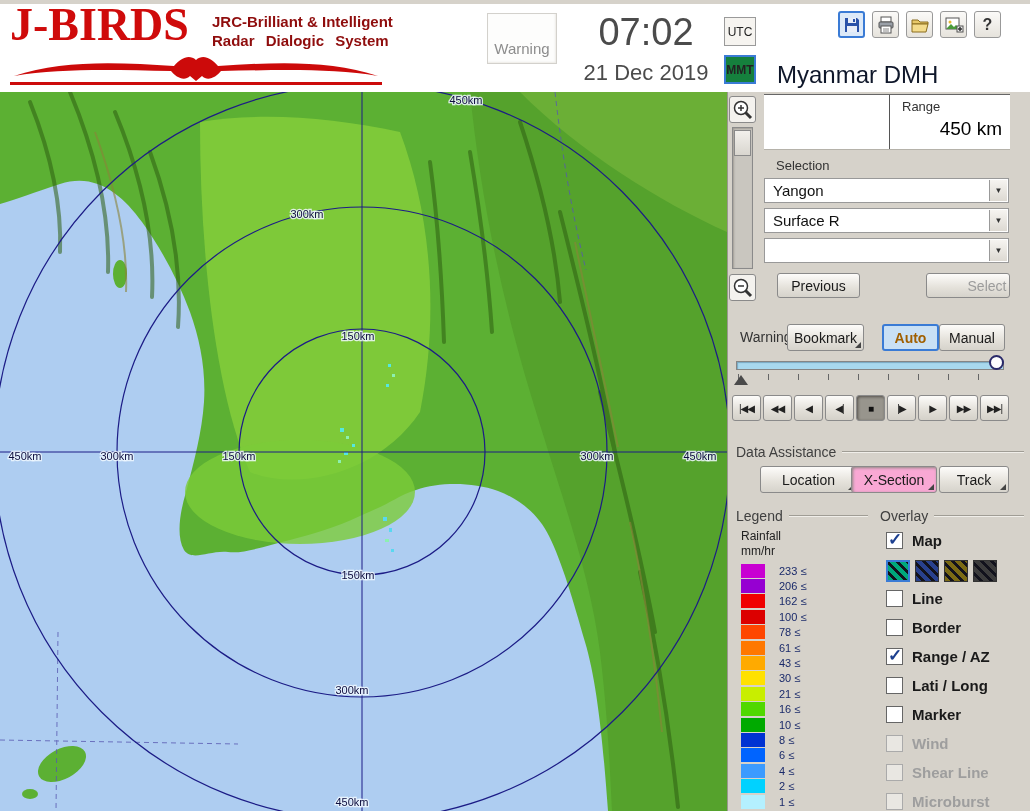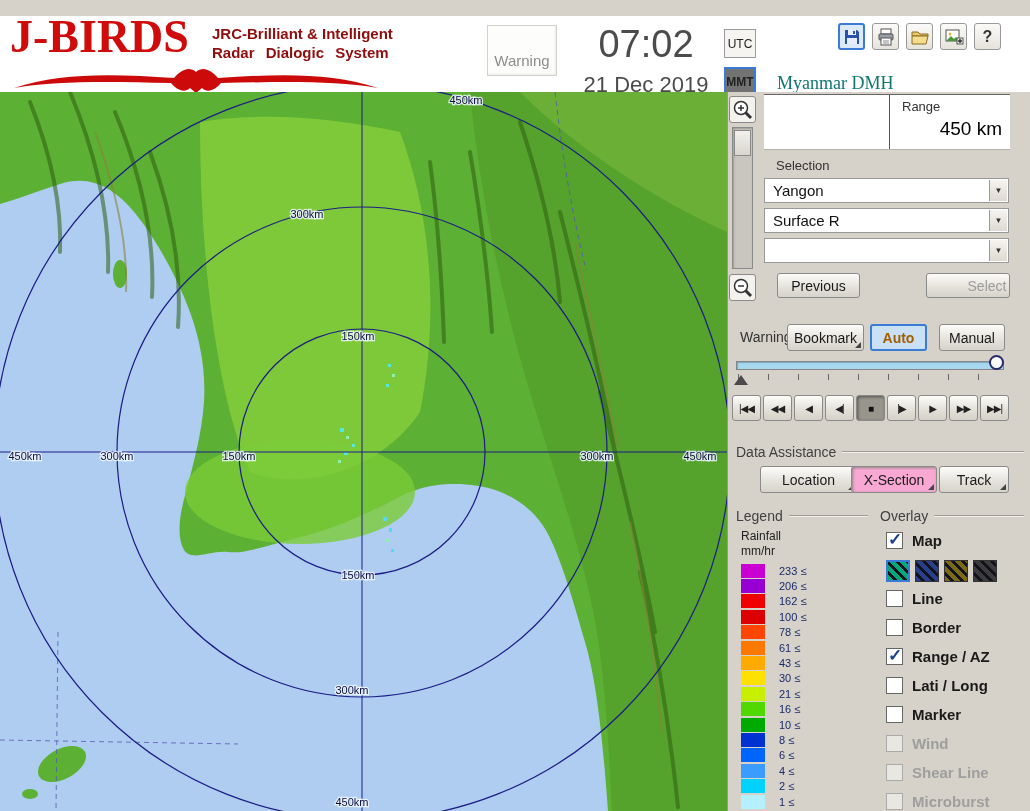--- a/index.html
+++ b/index.html
@@ -1,37 +1,37 @@
 <!DOCTYPE html>
 <html><head>
 <meta charset="utf-8">
 <style>
   html,body{margin:0;padding:0;background:#777;}
   .app{position:relative;width:1030px;height:811px;background:#d6d2ca;overflow:hidden;
        font-family:"Liberation Sans",sans-serif;-webkit-font-smoothing:antialiased;}
   
-  .header{position:absolute;left:0;top:16px;width:1030px;height:92px;background:#fff;border-bottom:2px solid #8b5cf6;box-sizing:border-box;}
+  .header{position:absolute;left:0;top:4px;width:1030px;height:92px;background:#fff;border-bottom:2px solid #8b5cf6;box-sizing:border-box;}
   .logo-title{position:absolute;left:10px;top:-6px;font-family:"Liberation Serif",serif;font-weight:bold;font-size:46px;color:#cf0b0b;}
   .tagline{position:absolute;left:212px;top:8px;color:#8f0d0d;font-weight:bold;font-size:15px;line-height:19px;}
   .tagline .t2{word-spacing:7px;}
   .eagle{position:absolute;left:6px;top:46px;}
   .warning{position:absolute;left:487px;top:9px;width:70px;height:51px;background:#fdfdfc;border:1px solid #d3d1cc;
            box-shadow:inset -1px -1px 2px #eceae6;color:#8d8d8d;font-size:15px;display:flex;align-items:flex-end;justify-content:center;padding-bottom:6px;box-sizing:border-box;}
   .time{position:absolute;left:566px;top:0;width:160px;height:54px;font-size:38px;line-height:56px;color:#4b4b4b;text-align:center;}
   .date{position:absolute;left:556px;top:56px;width:180px;font-size:22px;color:#4b4b4b;text-align:center;}
   .tzbtn{position:absolute;left:724px;width:32px;height:29px;box-sizing:border-box;background:#f6f4f0;border:1px solid #9a9a9a;
          font-size:12px;color:#222;display:flex;align-items:center;justify-content:center;cursor:pointer;}
   .tz-utc{top:13px;}
-  .tz-mmt{top:51px;background:#737373;border:2px solid #3a7bd5;font-weight:bold;}
+  .tz-mmt{top:51px;background:#15803d;border:2px solid #3a7bd5;font-weight:bold;}
   .toolbar{position:absolute;left:838px;top:7px;display:flex;gap:7px;}
   .tool{width:27px;height:27px;box-sizing:border-box;background:linear-gradient(#fbfaf8,#e6e3dc);border:1px solid #999;
         border-radius:3px;display:flex;align-items:center;justify-content:center;cursor:pointer;padding:0;}
   .tool.selected{border:2px solid #3a7bd5;background:#dcE9f8;}
   .tool .q{font-size:16px;font-weight:bold;color:#333;}
-  .station{position:absolute;left:777px;top:57px;font-size:18px;color:#0f766e;font-family:Liberation Serif, serif;}
+  .station{position:absolute;left:777px;top:57px;font-size:24px;color:#0f172a;}
   
   .map{position:absolute;left:0;top:92px;width:727px;height:719px;}
   .map svg{display:block;}
   .ringlbl{font-size:11px;fill:#0d0d3e;paint-order:stroke;stroke:rgba(240,248,255,.85);stroke-width:2.5px;text-anchor:middle;}
   
   .rpanel{position:absolute;left:727px;top:92px;width:303px;height:782px;background:#d6d2ca;border-left:1px solid #9a978f;box-sizing:border-box;}
   .zoombtn{position:absolute;left:1px;width:27px;height:27px;box-sizing:border-box;background:#f4f2ee;border:1px solid #8a8a8a;border-radius:3px;display:flex;align-items:center;justify-content:center;padding:0;cursor:pointer;}
   .zb-in{top:4px;} .zb-out{top:182px;}
   .vtrack{position:absolute;left:4px;top:35px;width:21px;height:142px;background:#c9c6bf;border:1px solid #8a8a8a;box-sizing:border-box;box-shadow:inset 1px 1px 2px #a09d96;}
   .vthumb{position:absolute;left:1px;top:2px;width:17px;height:26px;background:linear-gradient(#f2f0ec,#d9d6cf);border:1px solid #8a8a8a;box-sizing:border-box;}
@@ -261,21 +261,21 @@
     </div>
     <div class="dd" style="top:146px;">
       <div class="dd-value"></div>
       <div class="dd-btn">▼</div>
     </div>
     <button class="btn" style="left:49px;top:181px;width:83px;">Previous</button>
     <button class="btn disabled" style="left:198px;top:181px;width:84px;padding-left:38px;">Select</button>
 
     <div class="sec-label" style="left:12px;top:237px;font-size:14px;">Warning</div>
     <button class="btn fold" style="left:59px;top:232px;width:77px;height:27px;">Bookmark</button>
-    <button class="btn selectedmode" style="left:142px;top:232px;width:57px;height:27px;">Auto</button>
+    <button class="btn selectedmode" style="left:154px;top:232px;width:57px;height:27px;">Auto</button>
     <button class="btn" style="left:211px;top:232px;width:66px;height:27px;">Manual</button>
 
     <div class="htrack"></div>
     <div class="ticks"></div>
     <div class="startmark"></div>
     <div class="hthumb"></div>
 
     <div class="transport">
       <button class="tbtn">|◀◀</button>
       <button class="tbtn">◀◀</button>

